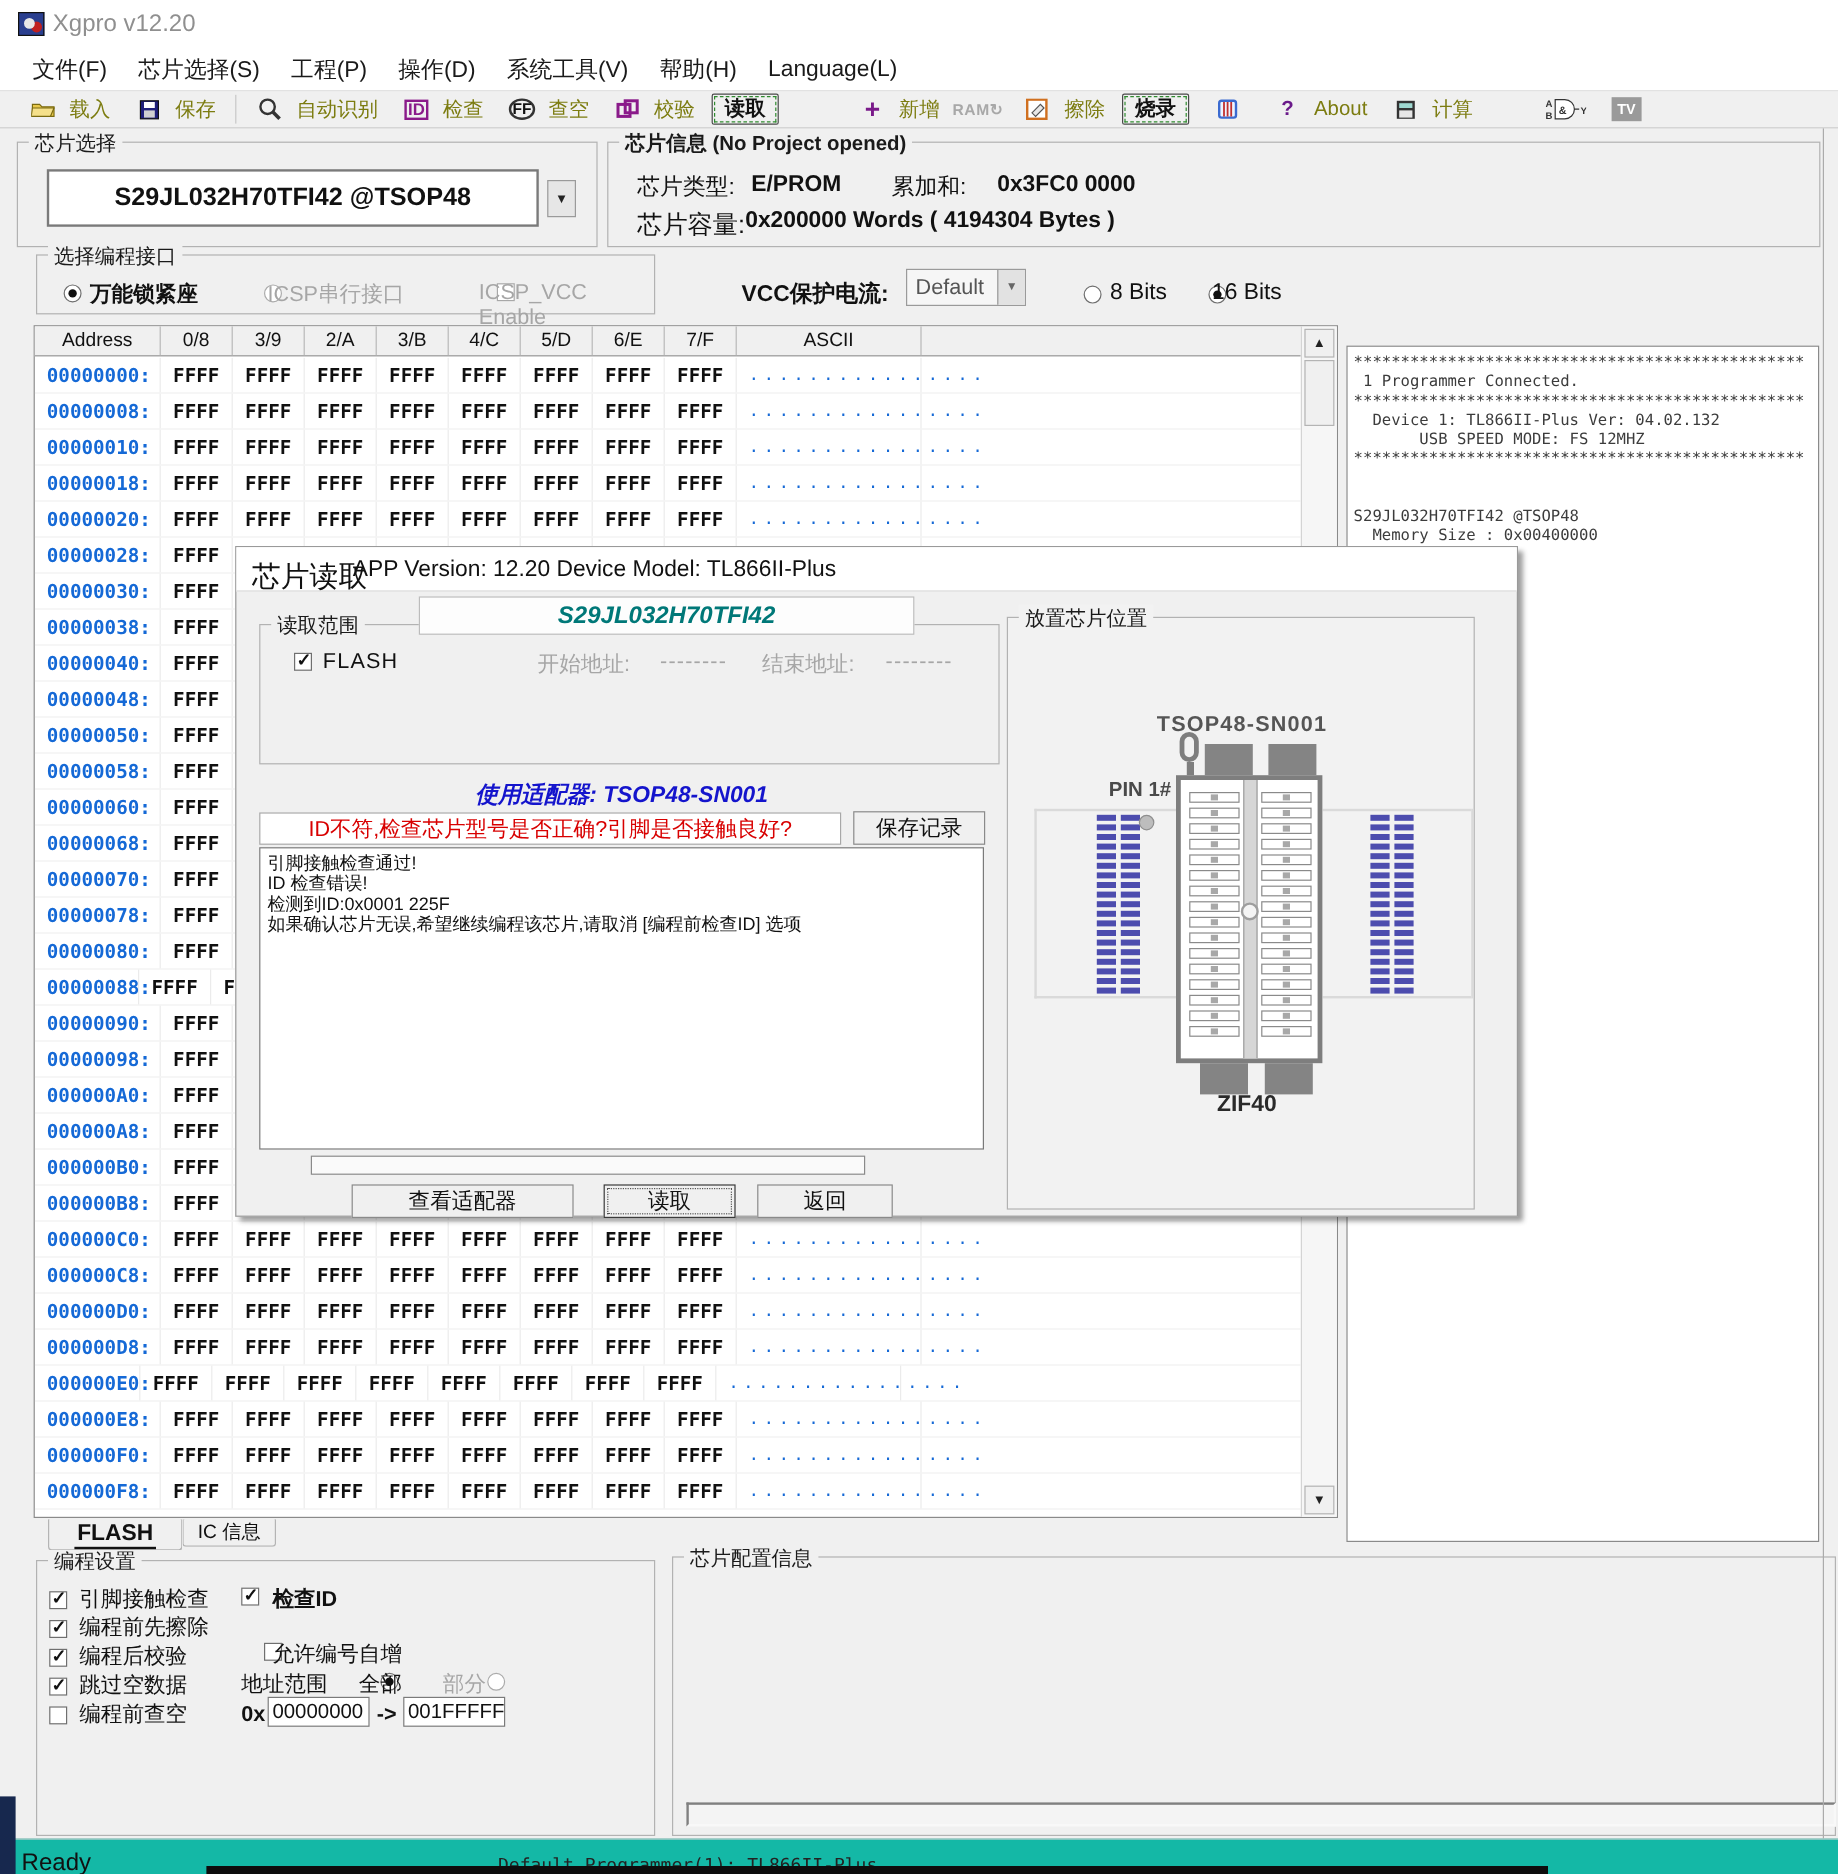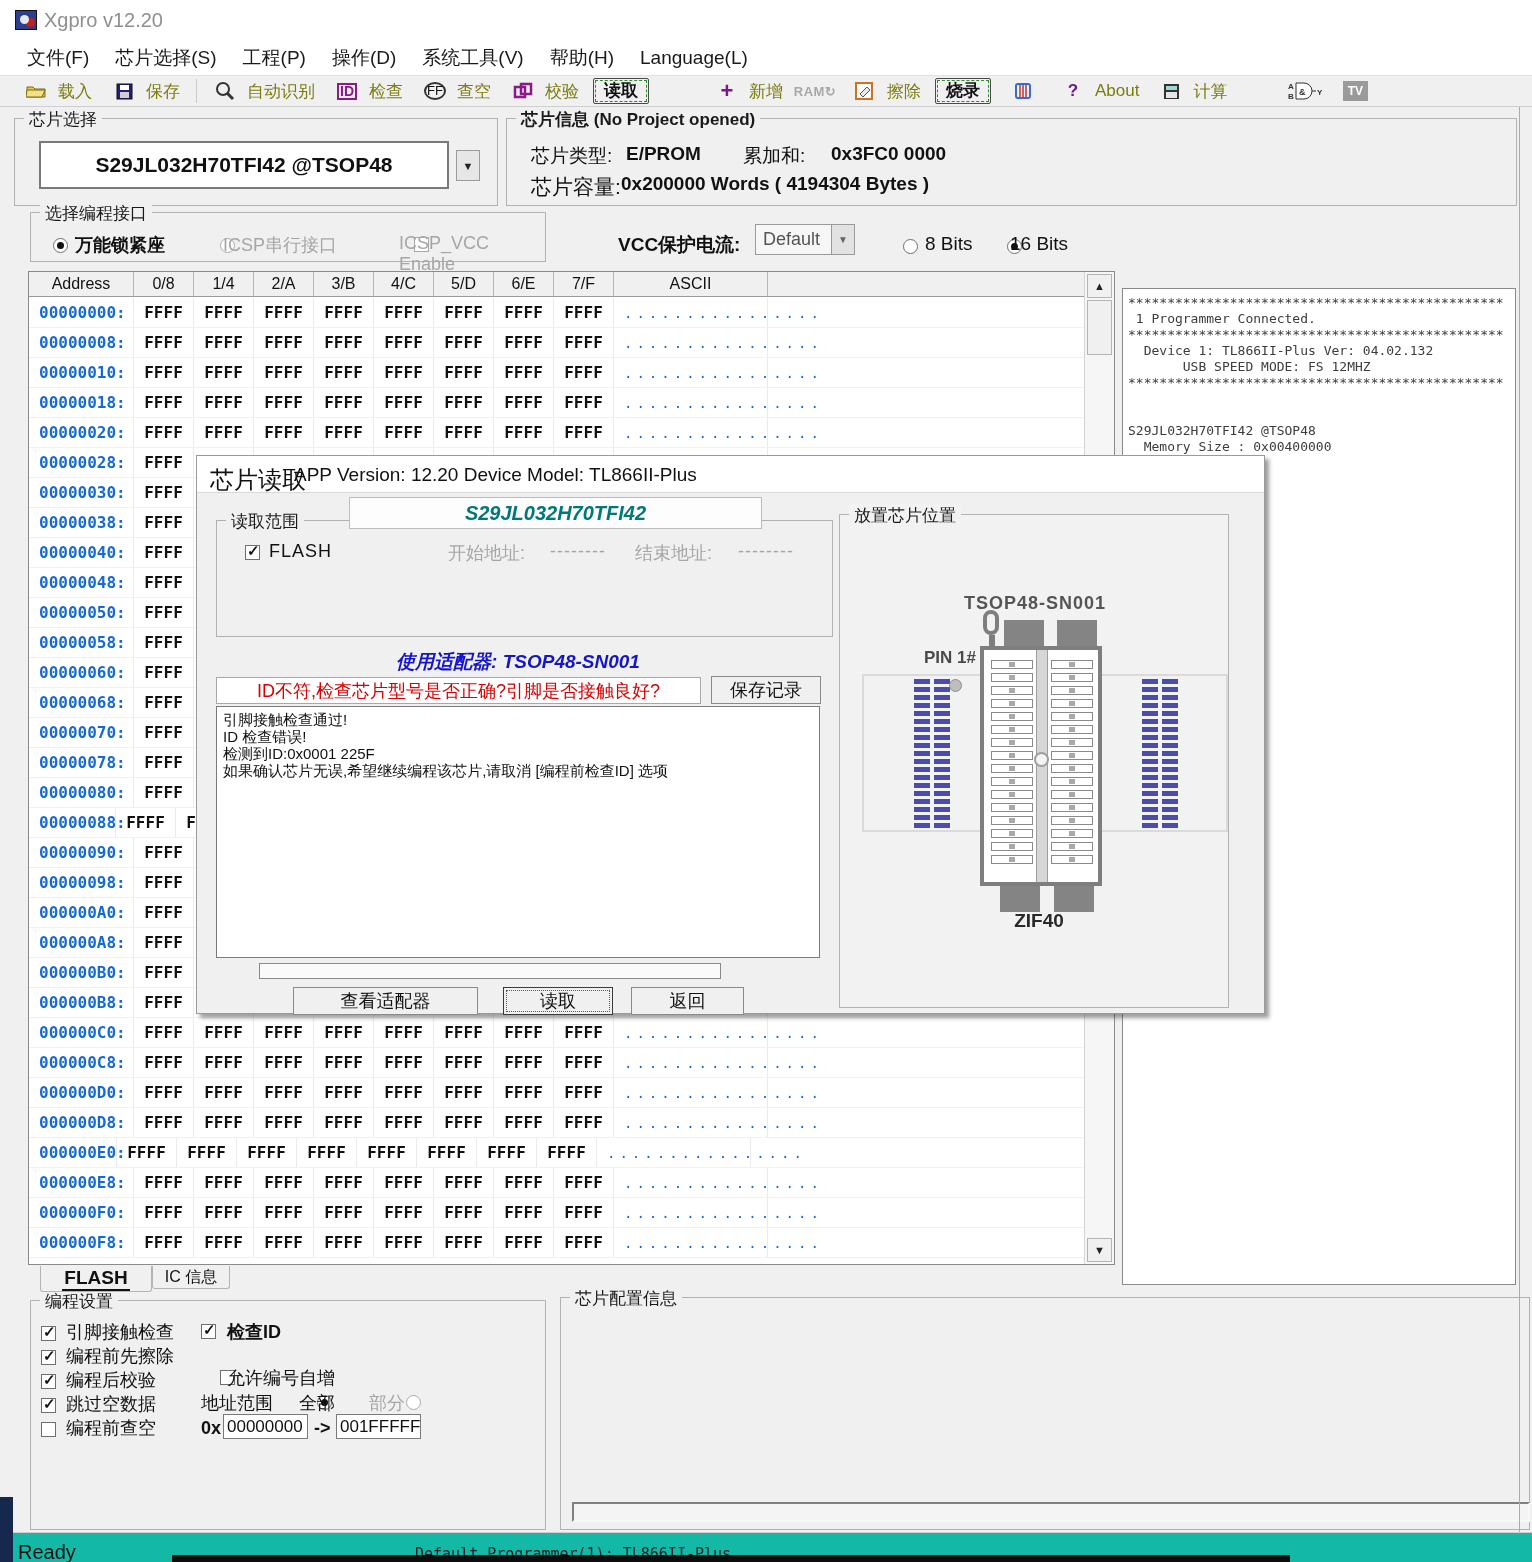--- a/index.html
+++ b/index.html
@@ -151,21 +151,21 @@
       <span class="tblabel">自动识别</span>
     </div>
     <div class="tbitem">
       <span class="tbicon">
         <span style="color:#8a1a8a;font-size:14px;font-weight:bold;border:2px solid #8a1a8a;padding:0 1px;line-height:13px;">ID</span>
       </span>
       <span class="tblabel">检查</span>
     </div>
     <div class="tbitem">
       <span class="tbicon">
-        <span style="color:#111;font-size:13px;font-weight:normal;border:2px solid #333;border-radius:50%;padding:1px 1px;line-height:12px;">FF</span>
+        <span style="color:#111;font-size:13px;font-weight:bold;border:2px solid #333;border-radius:50%;padding:1px 1px;line-height:12px;">FF</span>
       </span>
       <span class="tblabel">查空</span>
     </div>
     <div class="tbitem">
       <span class="tbicon">
         <svg width="20" height="18">
           <rect x="2" y="5" width="10" height="10" fill="none" stroke="#8a1a8a" stroke-width="2.5"></rect>
           <rect x="8" y="2" width="10" height="10" fill="none" stroke="#8a1a8a" stroke-width="2.5"></rect>
         </svg>
       </span>
@@ -278,21 +278,21 @@
 <span class="radio abs" style="left:903px;top:237px;"></span>
 <span class="abs" style="left:925px;top:233px;font-size:19px;">8 Bits</span>
 <span class="radio sel abs" style="left:988px;top:237px;"></span>
 <span class="abs" style="left:1010px;top:233px;font-size:19px;">16 Bits</span>
 
 
 <div class="abs" id="hextable">
   <div id="hexheader">
       <div class="hcell" style="width: 105px;">Address</div>
       <div class="hcell" style="width: 60px;">0/8</div>
-      <div class="hcell" style="width: 60px;">1/4</div>
+      <div class="hcell" style="width: 60px;">3/9</div>
       <div class="hcell" style="width: 60px;">2/A</div>
       <div class="hcell" style="width: 60px;">3/B</div>
       <div class="hcell" style="width: 60px;">4/C</div>
       <div class="hcell" style="width: 60px;">5/D</div>
       <div class="hcell" style="width: 60px;">6/E</div>
       <div class="hcell" style="width: 60px;">7/F</div>
       <div class="hcell" style="width: 154px;">ASCII</div>
       <div class="hcell" style="flex: 1 1 0%; border-right: none;"></div>
     </div>
   <div id="hexrows">

